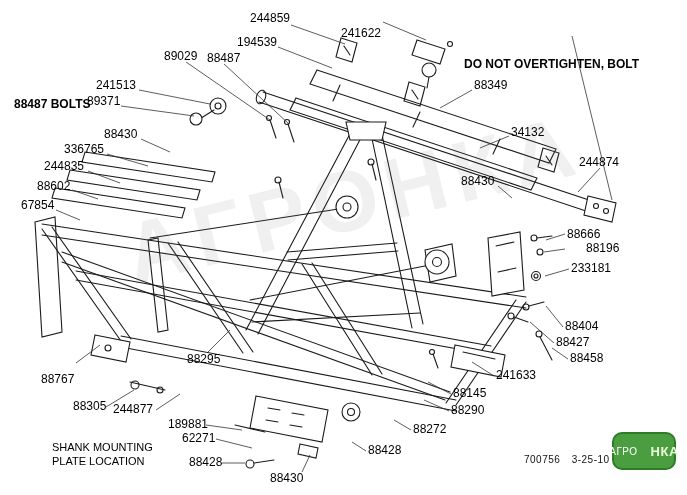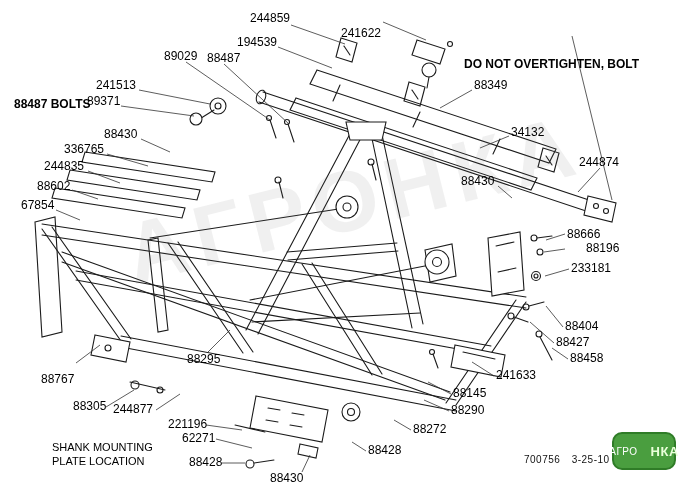--- a/index.html
+++ b/index.html
@@ -228,21 +228,21 @@
   <div class="plbl" style="left:565px;top:320px;">88404</div>
   <div class="plbl" style="left:556px;top:336px;">88427</div>
   <div class="plbl" style="left:41px;top:357px;margin-top:16px;">88767</div>
   <div class="plbl" style="left:187px;top:353px;">88295</div>
   <div class="plbl" style="left:570px;top:352px;">88458</div>
   <div class="plbl" style="left:496px;top:369px;">241633</div>
   <div class="plbl" style="left:453px;top:387px;">88145</div>
   <div class="plbl" style="left:73px;top:400px;">88305</div>
   <div class="plbl" style="left:113px;top:403px;">244877</div>
   <div class="plbl" style="left:451px;top:404px;">88290</div>
-  <div class="plbl" style="left:168px;top:418px;">221196</div>
+  <div class="plbl" style="left:168px;top:418px;">189881</div>
   <div class="plbl" style="left:182px;top:432px;">62271</div>
   <div class="plbl" style="left:413px;top:423px;">88272</div>
   <div class="plbl" style="left:368px;top:444px;">88428</div>
   <div class="plbl" style="left:189px;top:456px;">88428</div>
   <div class="plbl" style="left:270px;top:472px;">88430</div>
 
   <div class="footer-ref" style="left:524px;top:440px;">
     <span>700756</span>
     <span>3-25-10</span>
   </div>

